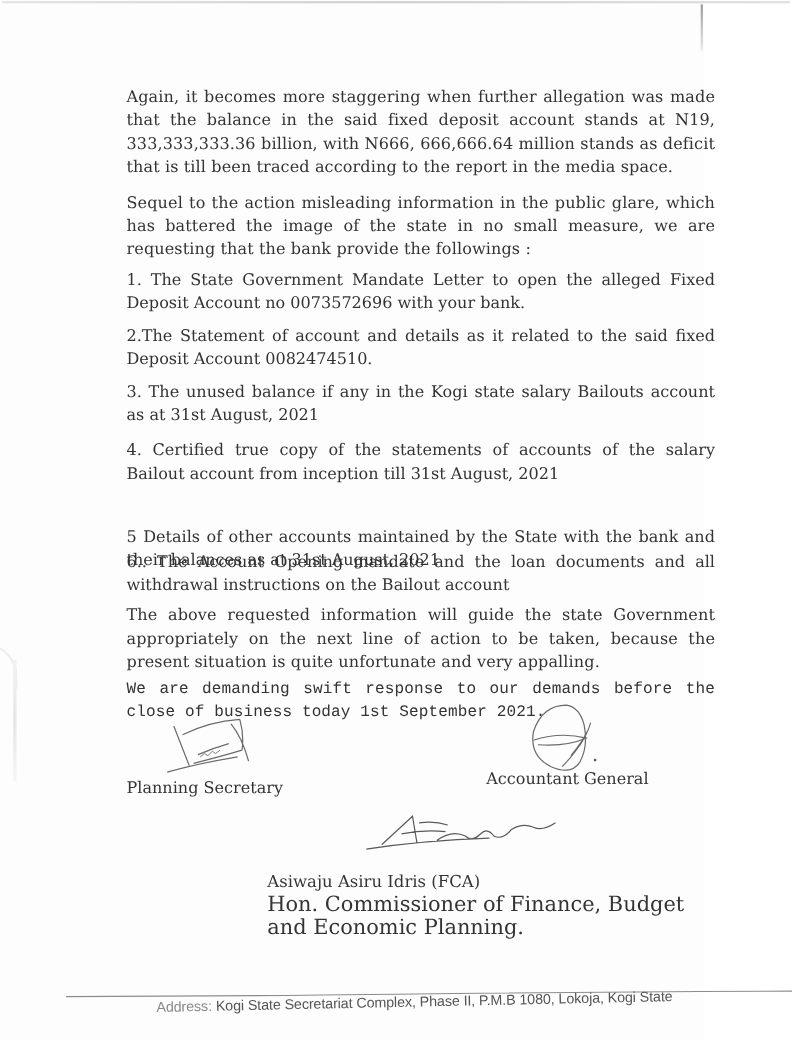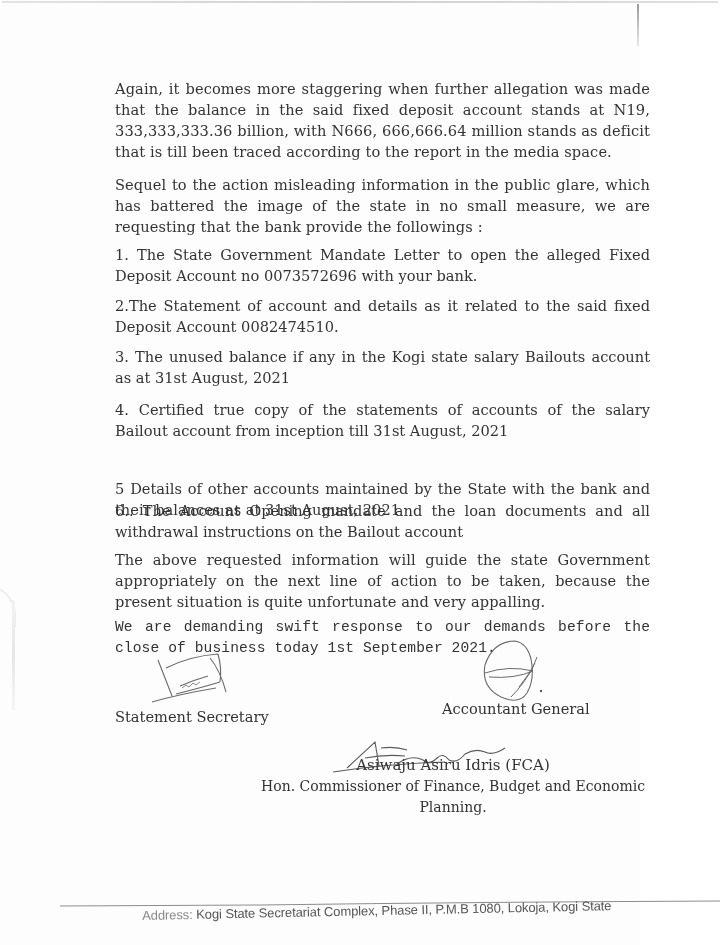--- a/index.html
+++ b/index.html
@@ -45,23 +45,23 @@
     #item2 { top: 295px; }
     #item3 { top: 346px; }
     #item4 { top: 399px; }
     #item5 { top: 450px; margin-top: 28px; }
     #item6 { top: 500px; }
     #p3 { top: 549px; }
     #p4 { top: 617px; font-family: Liberation Mono, monospace; }
     .sig-block { position: absolute; font-size: 14.6px; line-height: 21px; color: #333; }
     #sig-left { left: 115px; top: 706px; }
     #sig-right { left: 442px; top: 698px; }
-    #sig-center { left: 243px; top: 755px; text-align: center; width: 420px; }
+    #sig-center { left: 243px; top: 791px; text-align: left; width: 420px; }
     #sig-center .name { font-size: 15px; }
-    #sig-center .title { font-size: 14px; margin-top: 0px; }
+    #sig-center .title { font-size: 19px; margin-top: 0px; }
     .signature { position: absolute; }
     #signature-left { left: 150px; top: 648px; width: 90px; height: 60px; }
     #signature-right { left: 475px; top: 635px; width: 85px; height: 72px; }
     #signature-center { left: 325px; top: 738px; width: 195px; height: 40px; }
     .footer-line {
       position: absolute; left: 60px; top: 900px; width: 660px; height: 8px;
     }
     .footer-address {
       position: absolute; left: 142px; top: 908px;
       font-family: "Liberation Sans", "DejaVu Sans", sans-serif;
@@ -109,21 +109,21 @@
     <path d="M40 6 Q18 6 10 30 Q6 52 26 62 Q44 70 52 58 Q60 44 56 24 Q52 8 40 6" fill="none" stroke="#6a6a6a" stroke-width="1.1"></path>
     <path d="M10 38 Q34 30 58 36 Q40 44 14 42" fill="none" stroke="#6a6a6a" stroke-width="1"></path>
     <path d="M62 22 Q58 36 48 48 Q42 56 36 62 M60 28 Q54 40 44 52" fill="none" stroke="#6a6a6a" stroke-width="1"></path>
     <circle cx="66" cy="56" r="1.2" fill="#555"></circle>
   </svg>
   <svg class="signature" id="signature-center" viewBox="0 0 195 40">
     <path d="M8 34 Q60 26 120 24 M22 30 L50 4 L54 28 M40 20 Q60 16 80 18 M56 10 Q70 8 82 12 M72 26 Q86 16 98 22 Q104 28 112 20 Q118 14 124 22 Q132 26 140 16 Q150 10 160 14 Q168 18 180 10" fill="none" stroke="#5a5a5a" stroke-width="1.1"></path>
   </svg>
 
   <div class="sig-block" id="sig-left">
-    <div>Statement Secretary</div>
+    <div>Planning Secretary</div>
   </div>
   <div class="sig-block" id="sig-right">
     <div>Accountant General</div>
   </div>
   <div class="sig-block" id="sig-center">
     <div class="name">Asiwaju Asiru Idris (FCA)</div>
     <div class="title">Hon. Commissioner of Finance, Budget and Economic Planning.</div>
   </div>
 
   <svg class="footer-line" viewBox="0 0 660 8" preserveAspectRatio="none">

